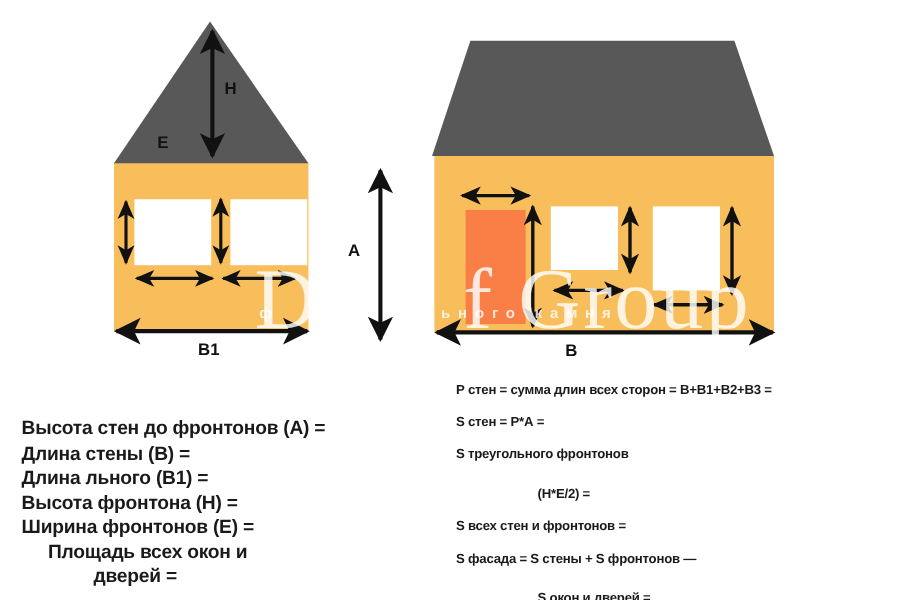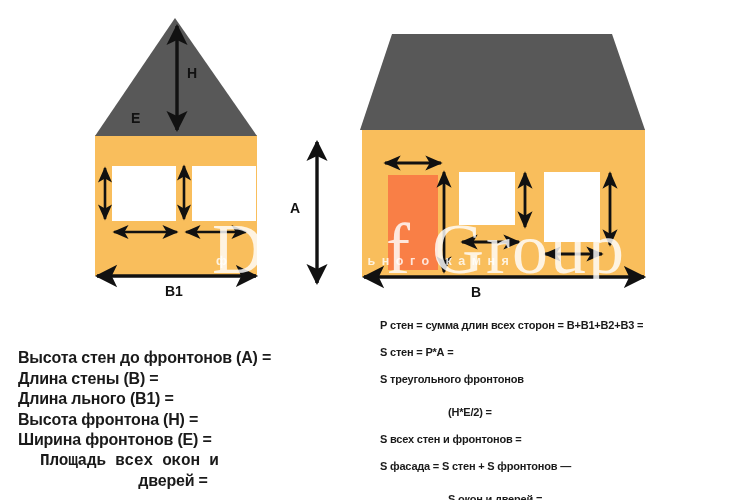--- a/index.html
+++ b/index.html
@@ -43,22 +43,22 @@
     font-size: 11px;
     line-height: 18px;
     letter-spacing: -0.2px;
   }
   #left-text .line, #right-text .line {
     white-space: pre;
     display: block;
   }
   #right-text .line { margin-bottom: 9px; }
   #right-text .line.tight { margin-bottom: 0px; }
-  .indent-1 { padding-left: 22px; font-family: Liberation Mono, monospace; }
-  .indent-2 { padding-left: 60px; text-align: center; }
+  .indent-1 { padding-left: 22px; }
+  .indent-2 { padding-left: 60px; }
   .indent-3 { padding-left: 68px; margin-top: 15px; }
   .wm {
     position: absolute;
     pointer-events: none;
     user-select: none;
   }
   #wm-main {
     left: 212px;
     top: 222px;
     font-family: Liberation Serif, serif;
@@ -168,17 +168,17 @@
     <span class="line indent-1">Площадь всех окон и</span>
     <span class="line indent-2">дверей =</span>
   </div>
 
   <div class="txt-block" id="right-text">
     <span class="line">Р стен = сумма длин всех сторон = В+В1+В2+В3 =</span>
     <span class="line">S стен = Р*А =</span>
     <span class="line tight">S треугольного фронтонов</span>
     <span class="line indent-3">(Н*Е/2) =</span>
     <span class="line">S всех стен и фронтонов =</span>
-    <span class="line tight">S фасада = S стен + S фронтонов —</span>
+    <span class="line tight">S фасада = S стены + S фронтонов —</span>
     <span class="line indent-3">S окон и дверей =</span>
   </div>
 
 </div>
 
 </body></html>

